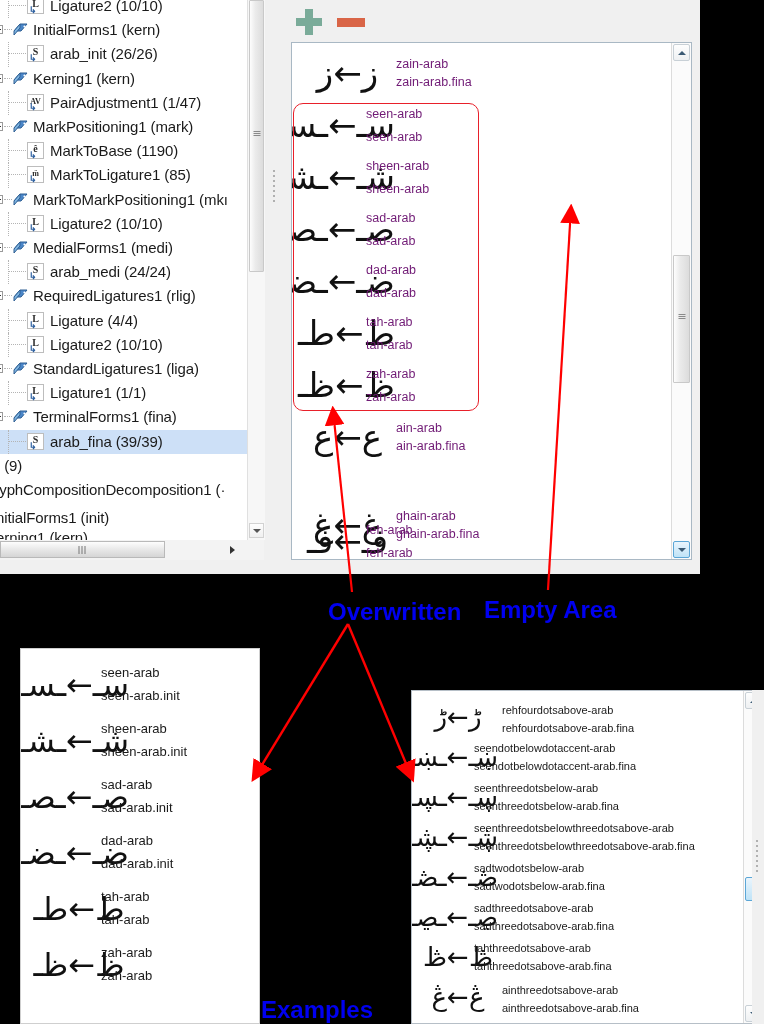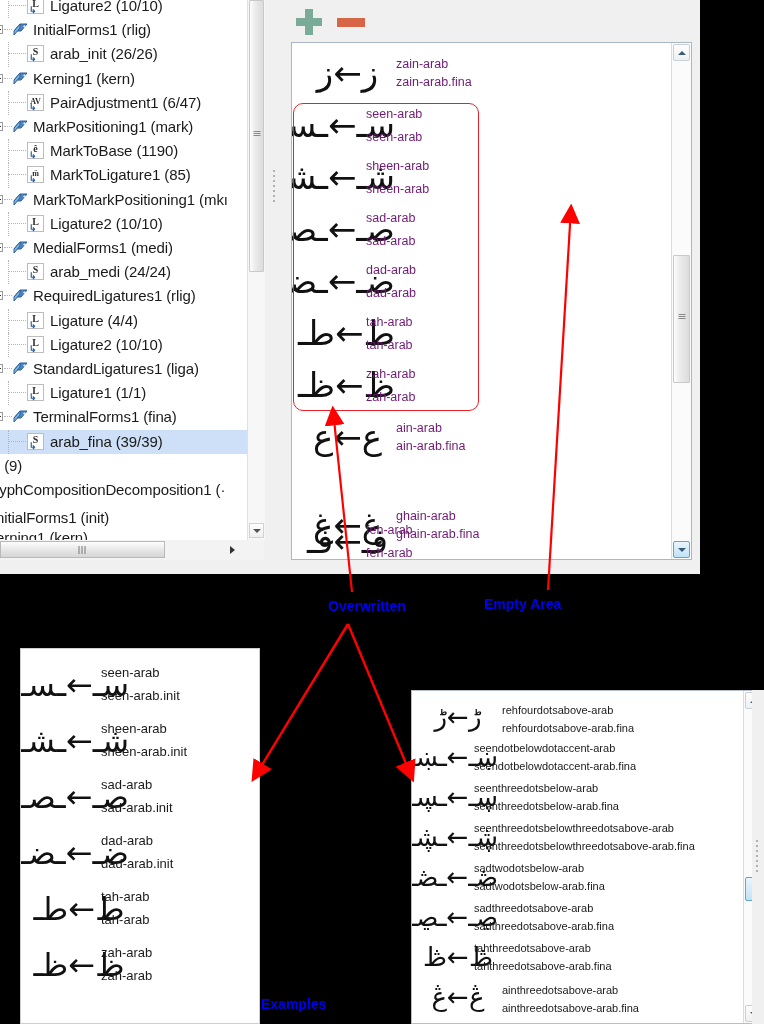--- a/index.html
+++ b/index.html
@@ -187,21 +187,21 @@
     border-radius:10px;
     box-sizing:border-box;
     pointer-events:none;
   }
 
   
   .anno{
     position:absolute;
     color:#0000f0;
     font-weight:bold;
-    font-size:14px;
+    font-size:24px;
     font-family:"Liberation Sans", sans-serif;
     white-space:nowrap;
   }
 
   
   #example-panel{
     left:20px;top:648px;width:240px;height:376px;
     background:#fff;border:1px solid #cfcfcf;box-sizing:border-box;
     overflow:hidden;
   }
@@ -256,21 +256,21 @@
       <div class="tree-row" style="position: absolute; left: 0px; top: 18.2px; width: 247px;">
         <div class="exp" style="left: -6px;"></div>
         <div class="hline" style="left: 4px; top: 11px; width: 8px;"></div>
         <div class="ico-feat" style="left: 12px;">
           <svg width="17" height="15" viewBox="0 0 17 15">
             <path d="M2,9 L8,2 L15,2 L9,9 Z" fill="#4a86c8" stroke="#2e5f93" stroke-width="1"></path>
             <path d="M2,9 L8,2 L8,6 L2,13 Z" fill="#7fb4e0" stroke="#2e5f93" stroke-width="1"></path>
             <circle cx="12.5" cy="4.5" r="1.1" fill="#fff"></circle>
           </svg>
         </div>
-        <span class="lbl" style="left: 33px;">InitialForms1 (rlig)</span>
+        <span class="lbl" style="left: 33px;">InitialForms1 (kern)</span>
       </div>
       <div class="tree-row" style="position: absolute; left: 0px; top: 42.4px; width: 247px;">
         <div class="guide" style="left: 8px;"></div>
         <div class="hline" style="left: 8px; top: 11px; width: 18px;"></div>
         <div class="ico-look" style="left: 27px;"><span>S</span><span class="arw">↳</span></div>
         <span class="lbl" style="left: 50px;">arab_init (26/26)</span>
       </div>
       <div class="tree-row" style="position: absolute; left: 0px; top: 66.6px; width: 247px;">
         <div class="exp" style="left: -6px;"></div>
         <div class="hline" style="left: 4px; top: 11px; width: 8px;"></div>
@@ -280,21 +280,21 @@
             <path d="M2,9 L8,2 L8,6 L2,13 Z" fill="#7fb4e0" stroke="#2e5f93" stroke-width="1"></path>
             <circle cx="12.5" cy="4.5" r="1.1" fill="#fff"></circle>
           </svg>
         </div>
         <span class="lbl" style="left: 33px;">Kerning1 (kern)</span>
       </div>
       <div class="tree-row" style="position: absolute; left: 0px; top: 90.8px; width: 247px;">
         <div class="guide" style="left: 8px;"></div>
         <div class="hline" style="left: 8px; top: 11px; width: 18px;"></div>
         <div class="ico-look" style="left: 27px;"><span style="font-size: 8px;">AV</span><span class="arw">↳</span></div>
-        <span class="lbl" style="left: 50px;">PairAdjustment1 (6/47)</span>
+        <span class="lbl" style="left: 50px;">PairAdjustment1 (1/47)</span>
       </div>
       <div class="tree-row" style="position: absolute; left: 0px; top: 115px; width: 247px;">
         <div class="exp" style="left: -6px;"></div>
         <div class="hline" style="left: 4px; top: 11px; width: 8px;"></div>
         <div class="ico-feat" style="left: 12px;">
           <svg width="17" height="15" viewBox="0 0 17 15">
             <path d="M2,9 L8,2 L15,2 L9,9 Z" fill="#4a86c8" stroke="#2e5f93" stroke-width="1"></path>
             <path d="M2,9 L8,2 L8,6 L2,13 Z" fill="#7fb4e0" stroke="#2e5f93" stroke-width="1"></path>
             <circle cx="12.5" cy="4.5" r="1.1" fill="#fff"></circle>
           </svg>

